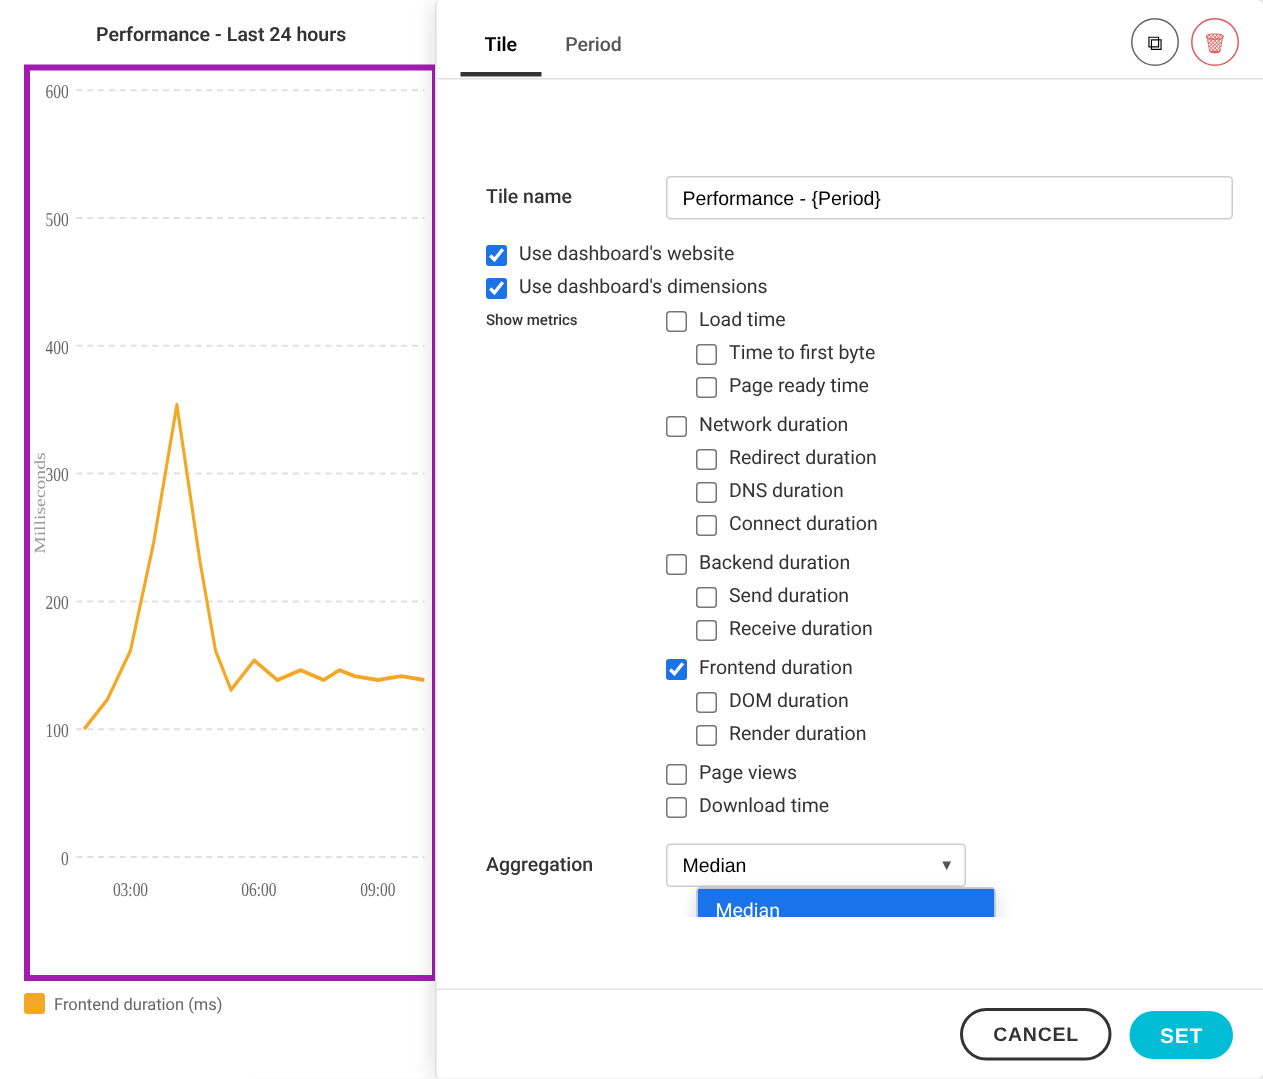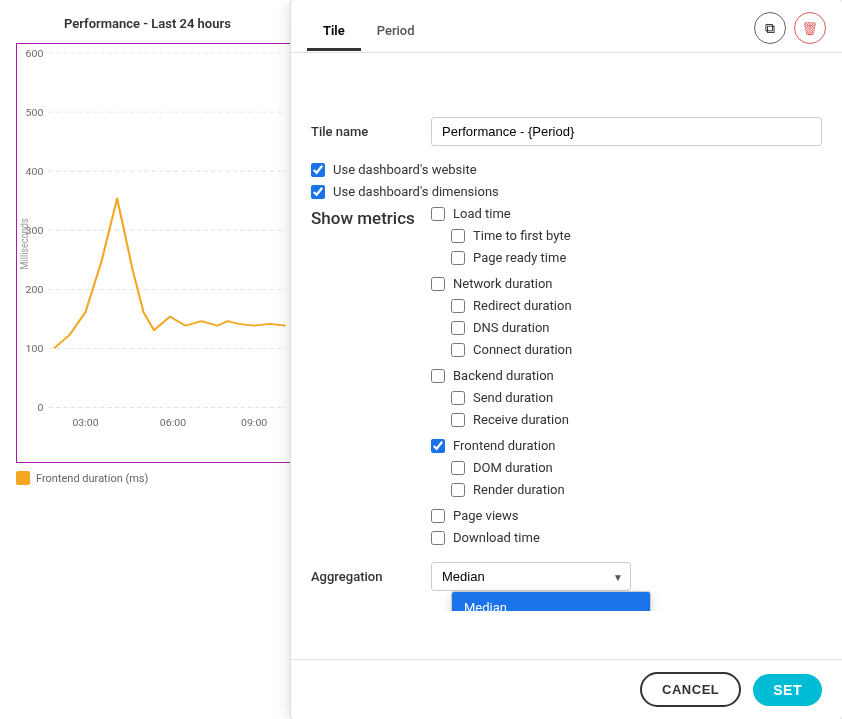--- a/index.html
+++ b/index.html
@@ -27,23 +27,24 @@
       font-size: 13px;
       font-weight: 600;
       color: #333;
       margin-bottom: 12px;
       padding-left: 48px;
     }
 
     .chart-container {
       position: relative;
       width: 100%;
-      height: 420px;
-      border: 1px solid #a21caf;
-      background: #fff;
+      height: 611px;
+      border: 4px solid #a21caf;
+      background: #fff;
+      font-family: Liberation Serif, serif;
     }
 
     .chart-legend {
       margin-top: 8px;
       display: flex;
       align-items: center;
       gap: 6px;
       font-size: 11px;
       color: #666;
     }
@@ -123,20 +124,21 @@
     .icon-btn.red {
       border-color: #e05c5c;
       color: #e05c5c;
     }
 
     
     .modal-body {
       flex: 1;
       overflow-y: auto;
       padding: 16px 20px;
+      margin-left: 13px;
     }
 
     .form-row {
       display: flex;
       align-items: center;
       margin-bottom: 16px;
     }
 
     .form-label {
       width: 120px;
@@ -179,21 +181,21 @@
     }
 
     .metrics-grid {
       display: flex;
       gap: 0;
       margin-bottom: 10px;
     }
 
     .metrics-label {
       width: 120px;
-      font-size: 17px;
+      font-size: 10px;
       color: #333;
       font-weight: 500;
       flex-shrink: 0;
       padding-top: 2px;
     }
 
     .metrics-options {
       display: flex;
       flex-direction: column;
       gap: 0;

